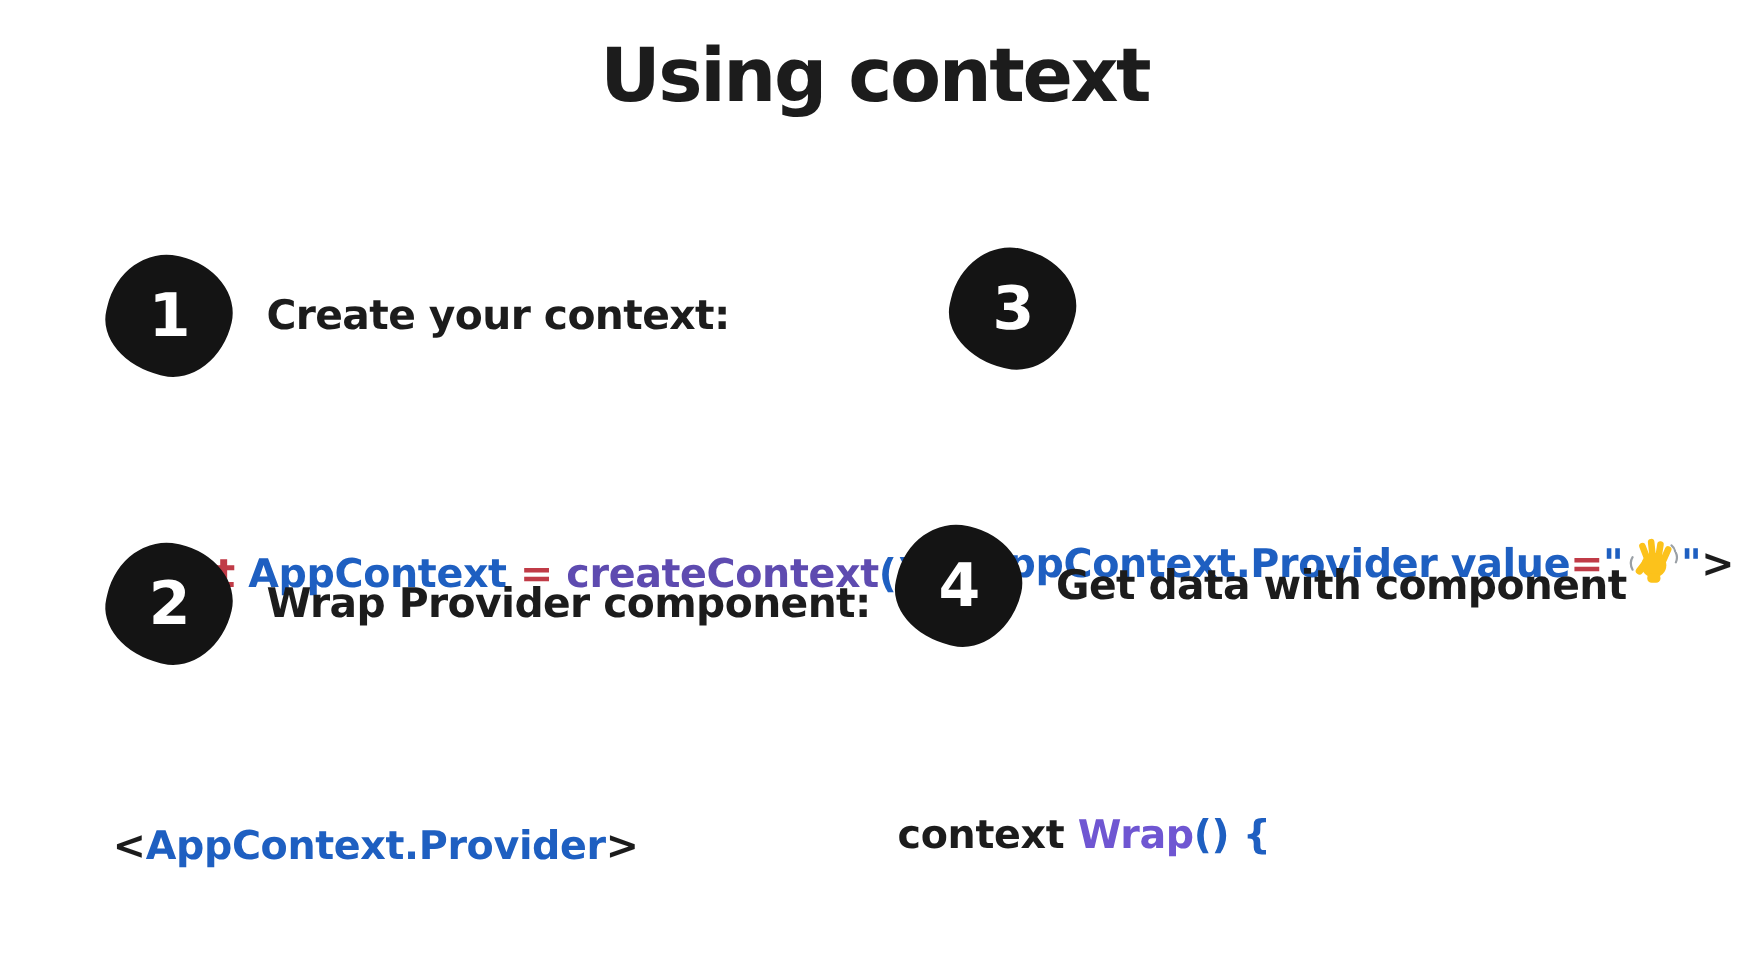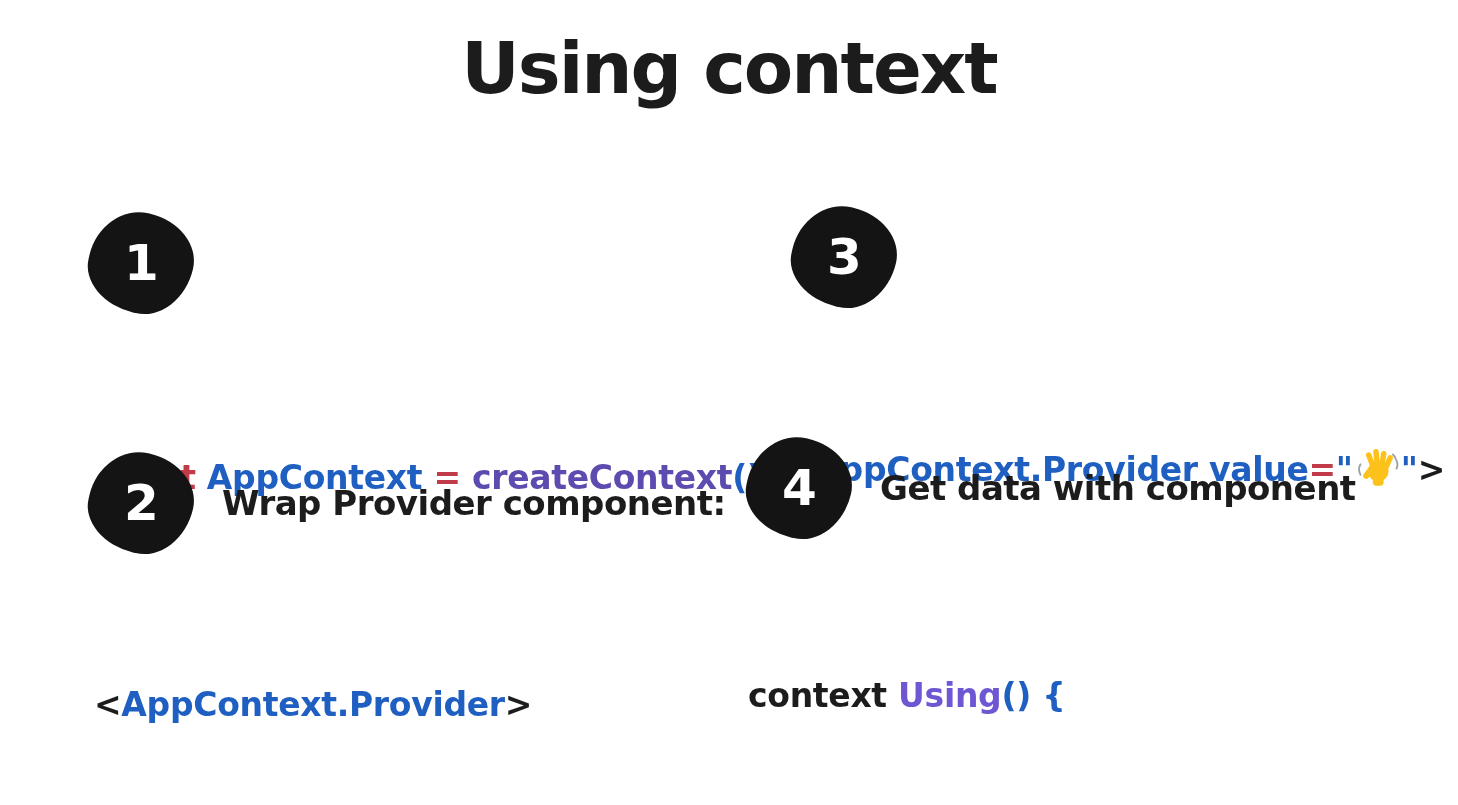--- a/index.html
+++ b/index.html
@@ -12,21 +12,21 @@
     font-family: "DejaVu Sans", "Liberation Sans", sans-serif;
     color: var(--c-black, #1c1c1c);
   }
 
   .title {
     position: absolute;
     top: 26px;
     left: 0;
     width: 100%;
     text-align: center;
-    font-size: 72px;
+    font-size: 62px;
     font-weight: 700;
     letter-spacing: -2px;
     color: var(--c-black, #161616);
   }
 
   .section { position: absolute; }
   #s1 { left: 92px;  top: 216px; }
   #s3 { left: 795px; top: 210px; }
   #s2 { left: 92px;  top: 456px; }
   #s4 { left: 750px; top: 441px; }
@@ -90,20 +90,21 @@
 
 <div id="slide">
 
   <div class="title">Using context</div>
 
   <div class="section" id="s1">
     <div class="step-header">
       <div class="badge">
         <span class="num">1</span>
       </div>
+      <div class="heading">Create your context:</div>
     </div>
     <div class="code">
       <div class="code-line"><span class="tok tok-red">const </span><span class="tok tok-blue">AppContext </span><span class="tok tok-red">= </span><span class="tok tok-purple">createContext</span><span class="tok tok-blue">()</span></div>
     </div>
   </div>
 
   <div class="section" id="s3">
     <div class="step-header">
       <div class="badge">
         <span class="num">3</span>
@@ -144,20 +145,20 @@
   </div>
 
   <div class="section" id="s4">
     <div class="step-header">
       <div class="badge">
         <span class="num">4</span>
       </div>
       <div class="heading">Get data with component</div>
     </div>
     <div class="code">
-      <div class="code-line"><span class="tok tok-black">context </span><span class="tok tok-purple_bright">Using</span><span class="tok tok-blue">() {</span></div>
+      <div class="code-line"><span class="tok tok-black">context </span><span class="tok tok-purple_bright">Wrap</span><span class="tok tok-blue">() {</span></div>
       
       
       
     </div>
   </div>
 
 </div>
 
 </body></html>

